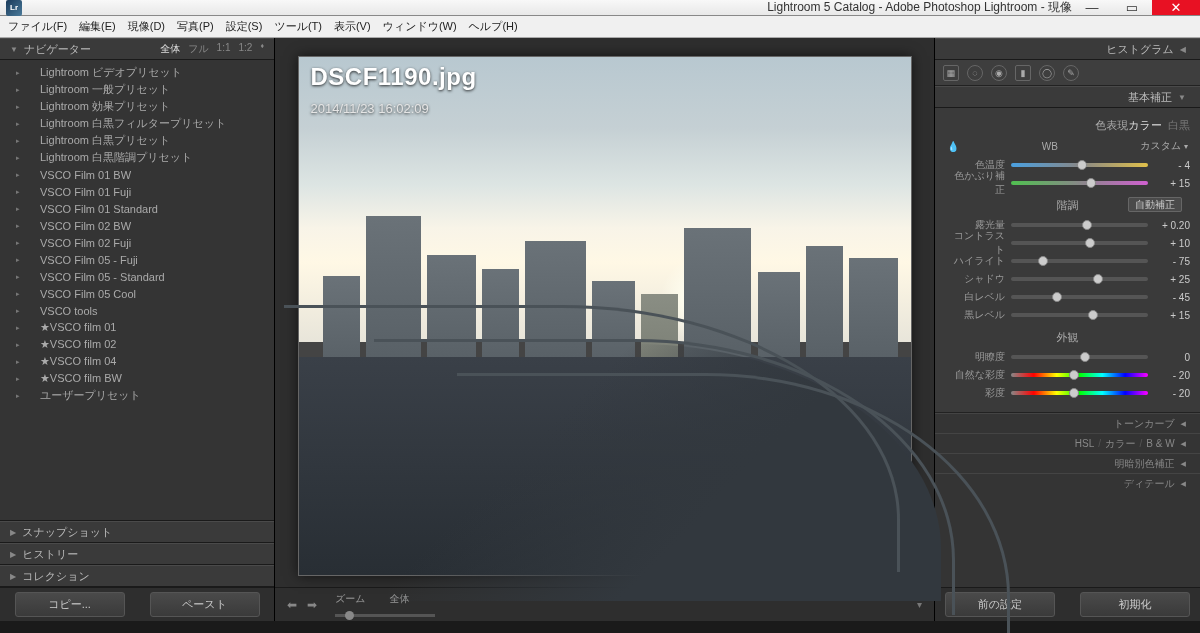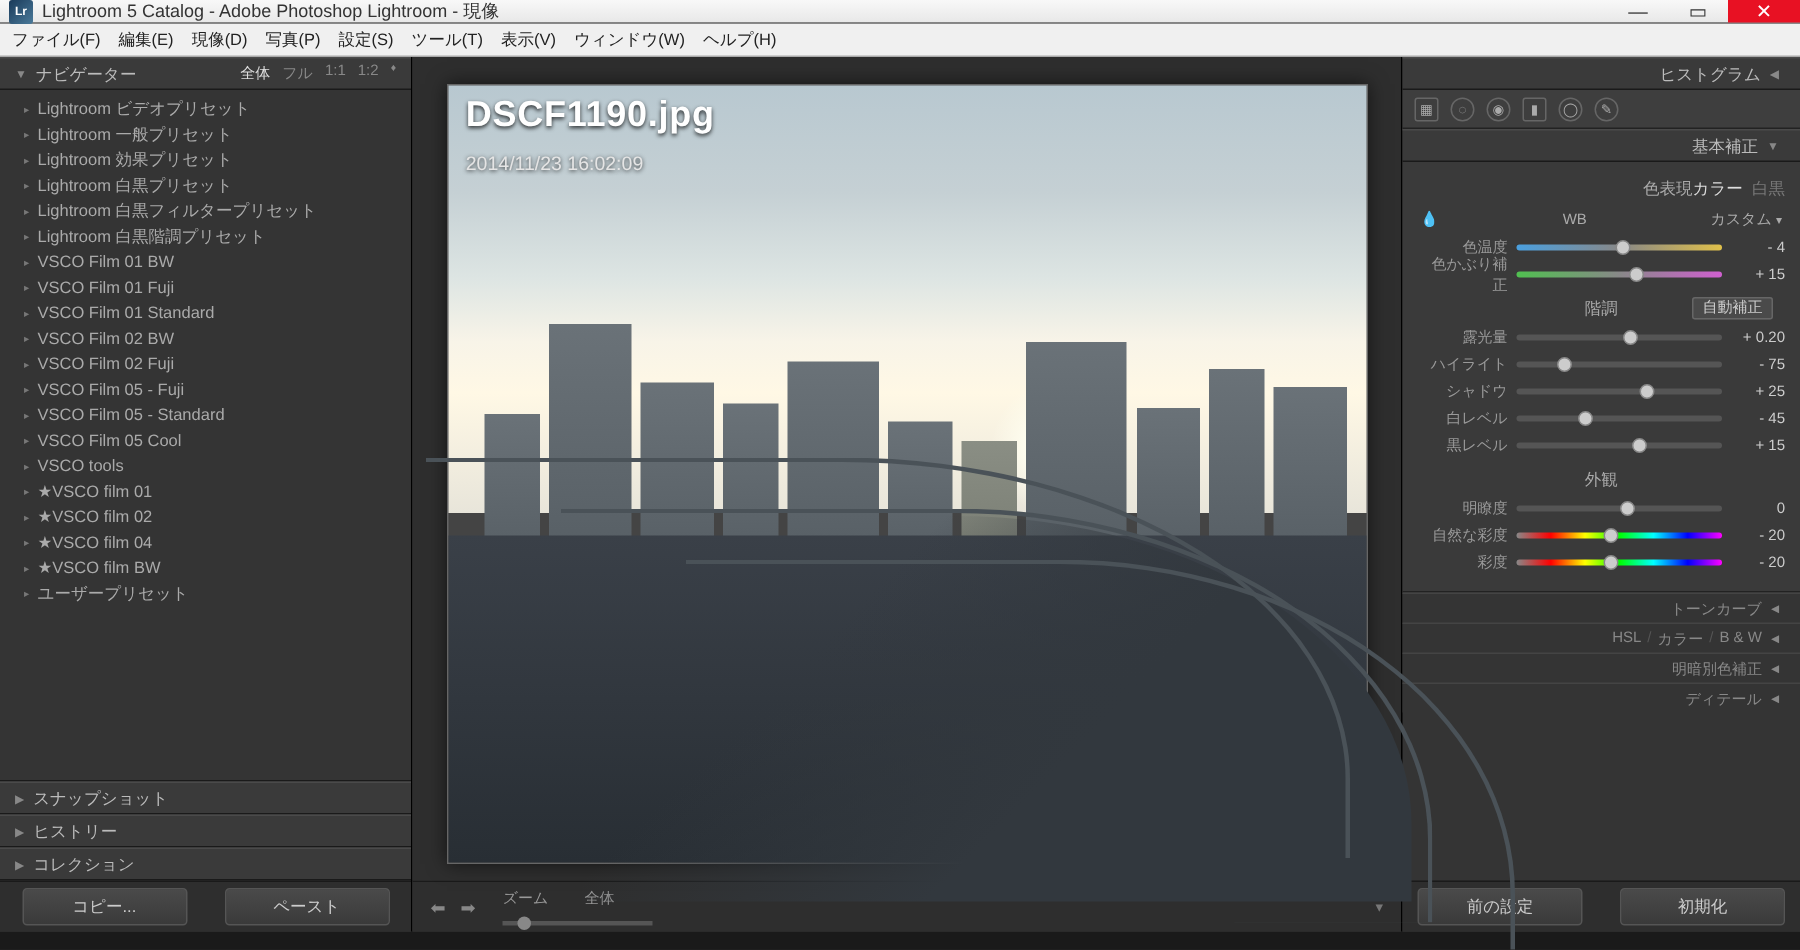--- a/index.html
+++ b/index.html
@@ -1,35 +1,35 @@
 <!DOCTYPE html>
 <html><head>
 <meta charset="utf-8">
 <style>
 *{margin:0;padding:0;box-sizing:border-box;font-family:"Meiryo UI","Yu Gothic",sans-serif;user-select:none}
 html,body{width:1200px;height:633px;overflow:hidden;background:#1a1a1a;color:#999;font-size:11px}
 .titlebar{height:16px;background:linear-gradient(#f8f8f8,#e8e8e8);border-bottom:1px solid #888;display:flex;align-items:center;position:relative}
 .titlebar .logo{width:16px;height:16px;margin:0 6px;background:linear-gradient(135deg,#1a3a5a,#4a7a9a);border-radius:2px;font-size:8px;color:#fff;display:flex;align-items:center;justify-content:center;font-weight:bold}
-.titlebar .title{flex:1;text-align:left;color:#333;font-size:12px}
+.titlebar .title{flex:1;text-align:right;color:#333;font-size:12px}
 .titlebar .winbtns{display:flex;height:100%}
 .titlebar .winbtn{width:40px;display:flex;align-items:center;justify-content:center;color:#333;font-size:13px}
 .titlebar .winbtn.close{background:#e81123;color:#fff;width:48px}
 .menubar{height:22px;background:#f0f0f0;border-bottom:1px solid #aaa;display:flex;align-items:center;padding:0 4px;gap:4px;color:#222;font-size:11px}
 .menubar span{padding:2px 4px}
 .app{display:flex;height:583px;background:#2b2b2b}
 .left,.right{background:#343434;display:flex;flex-direction:column}
 .left{width:275px;border-right:1px solid #000}
 .right{width:266px;border-left:1px solid #000}
 .center{flex:1;background:#2e2e2e;display:flex;flex-direction:column}
 .panel-header{height:22px;background:#3a3a3a;border-top:1px solid #4a4a4a;border-bottom:1px solid #1a1a1a;display:flex;align-items:center;padding:0 10px;color:#bbb;font-size:11px}
 .panel-header .tri{font-size:8px;margin-right:6px;color:#888}
 .navigator .zoom-tabs{margin-left:auto;display:flex;gap:8px;color:#888;font-size:10px}
 .navigator .zoom-tabs .active{color:#ddd}
 .preset-list{flex:1;overflow:hidden;background:#343434;padding:4px 0}
-.preset-item{height:17px;display:flex;align-items:center;padding-left:25px;color:#aaa;font-size:11px;position:relative}
+.preset-item{height:17px;display:flex;align-items:center;padding-left:40px;color:#aaa;font-size:11px;position:relative}
 .preset-item::before{content:"▸";position:absolute;left:16px;font-size:7px;color:#777}
 .left-bottom{border-top:1px solid #1a1a1a}
 .btn-row{height:34px;display:flex;align-items:center;justify-content:center;gap:25px;background:#2e2e2e;border-top:1px solid #1a1a1a}
 .btn{background:linear-gradient(#4a4a4a,#3a3a3a);border:1px solid #555;border-radius:3px;color:#ccc;font-size:11px;padding:4px 0;width:110px;text-align:center}
 .image-area{flex:1;padding:18px 6px 10px 6px;display:flex;align-items:flex-start;justify-content:center;position:relative;background:#2e2e2e}
 .image-wrap{width:614px;height:520px;background:#444;border:1px solid #666;position:relative;box-shadow:0 0 12px rgba(0,0,0,.6)}
 .photo{position:absolute;inset:0}
 .sky{position:absolute;top:0;left:0;right:0;height:55%;background:linear-gradient(180deg,#b8c8d0 0%,#c5d0d4 25%,#dde5e3 45%,#f8f4e8 60%,#fff8e5 72%,#e8e5da 100%)}
 .sun{position:absolute;top:38%;left:59%;width:90px;height:90px;border-radius:50%;background:radial-gradient(circle,#fffef0 0%,rgba(255,254,240,.85)35%,rgba(255,250,230,0)70%)}
 .buildings{position:absolute;top:28%;left:0;right:0;height:34%}
@@ -111,22 +111,22 @@
           <span>フル</span>
           <span>1:1</span>
           <span>1:2</span>
           <span style="font-size:7px">♦</span>
         </div>
     </div>
     <div class="preset-list" id="preset-list">
         <div class="preset-item">Lightroom ビデオプリセット</div>
         <div class="preset-item">Lightroom 一般プリセット</div>
         <div class="preset-item">Lightroom 効果プリセット</div>
+        <div class="preset-item">Lightroom 白黒フィルタープリセット</div>
         <div class="preset-item">Lightroom 白黒プリセット</div>
-        <div class="preset-item">Lightroom 白黒フィルタープリセット</div>
         <div class="preset-item">Lightroom 白黒階調プリセット</div>
         <div class="preset-item">VSCO Film 01 BW</div>
         <div class="preset-item">VSCO Film 01 Fuji</div>
         <div class="preset-item">VSCO Film 01 Standard</div>
         <div class="preset-item">VSCO Film 02 BW</div>
         <div class="preset-item">VSCO Film 02 Fuji</div>
         <div class="preset-item">VSCO Film 05 - Fuji</div>
         <div class="preset-item">VSCO Film 05 - Standard</div>
         <div class="preset-item">VSCO Film 05 Cool</div>
         <div class="preset-item">VSCO tools</div>
@@ -252,20 +252,27 @@
         </div>
       <div id="sliders-tone">
           <div class="row">
     <div class="label">露光量</div>
     <div class="slider ">
               <div class="knob" style="left:52%"></div>
             </div>
     <div class="val">+ 0.20</div>
           </div>
           <div class="row">
+    <div class="label">コントラスト</div>
+    <div class="slider ">
+              <div class="knob" style="left:54%"></div>
+            </div>
+    <div class="val">+ 10</div>
+          </div>
+          <div class="row">
     <div class="label">ハイライト</div>
     <div class="slider ">
               <div class="knob" style="left:20%"></div>
             </div>
     <div class="val">- 75</div>
           </div>
           <div class="row">
     <div class="label">シャドウ</div>
     <div class="slider ">
               <div class="knob" style="left:60%"></div>

